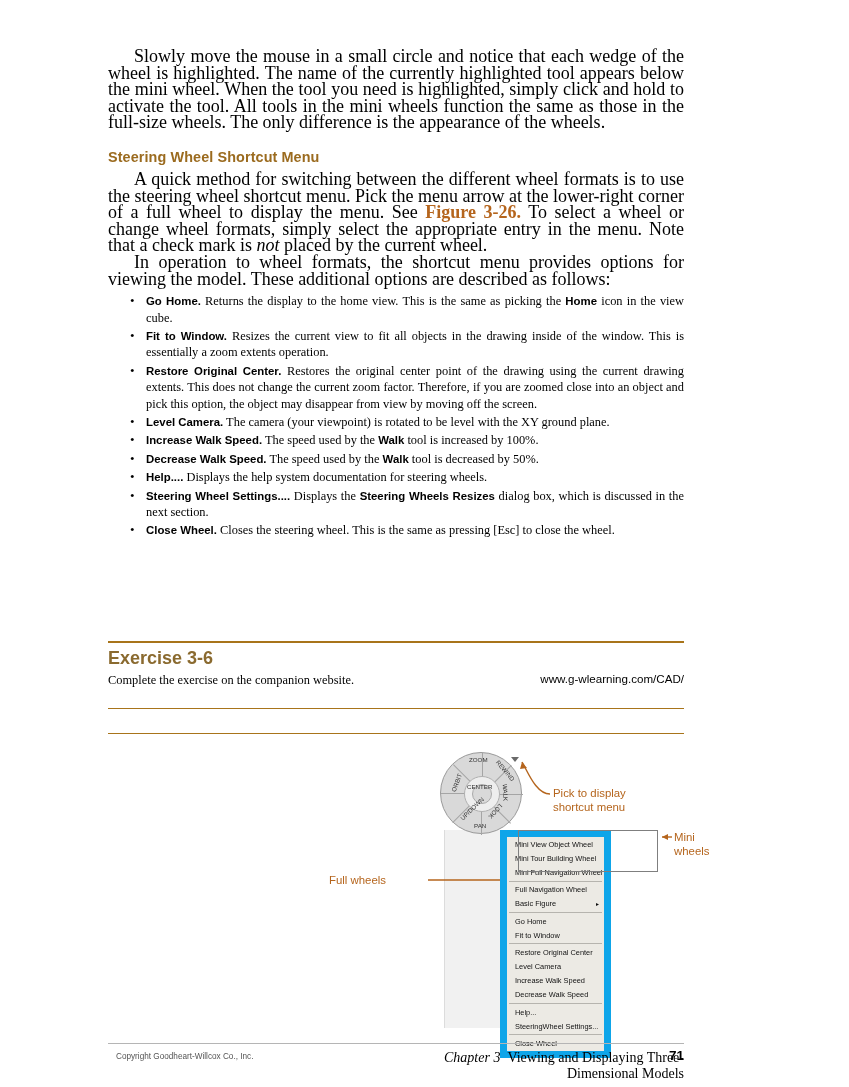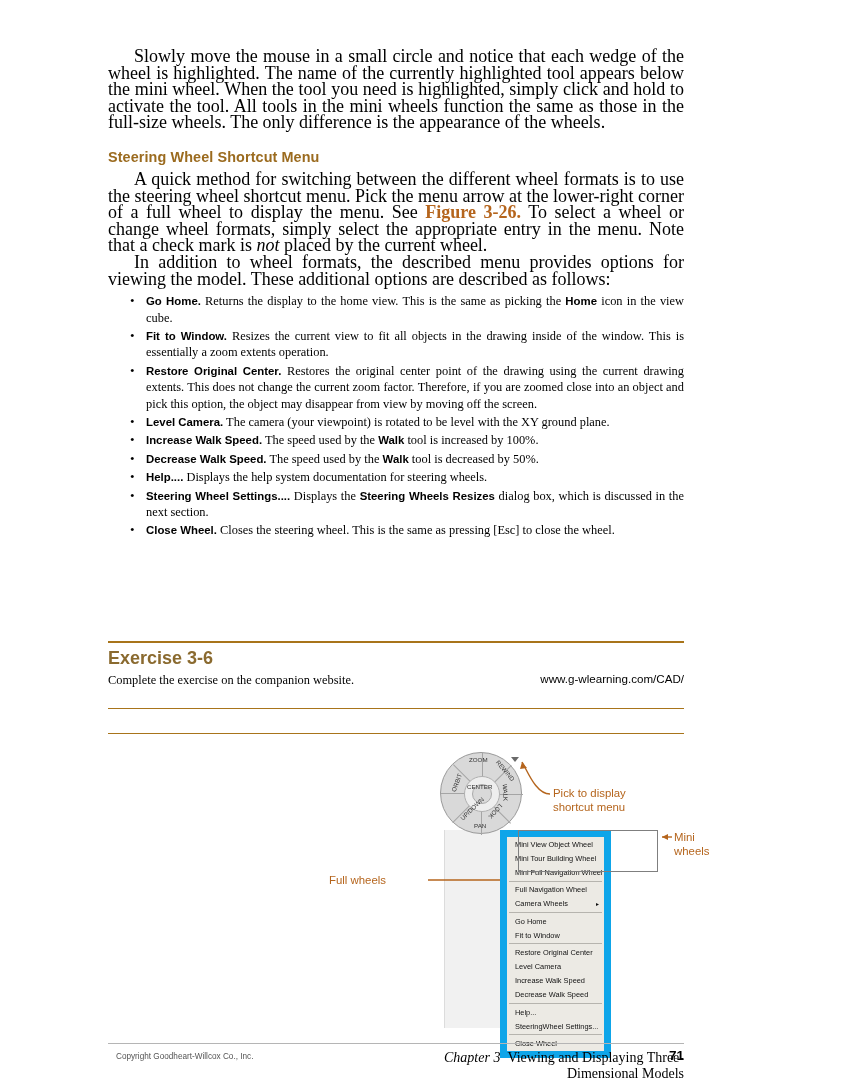--- a/index.html
+++ b/index.html
@@ -244,21 +244,21 @@
 <div class="page">
 
   <div class="content">
 
     <p class="body">Slowly move the mouse in a small circle and notice that each wedge of the wheel is highlighted. The name of the currently highlighted tool appears below the mini wheel. When the tool you need is highlighted, simply click and hold to activate the tool. All tools in the mini wheels function the same as those in the full-size wheels. The only difference is the appearance of the wheels.</p>
 
     <h2 class="sect">Steering Wheel Shortcut Menu</h2>
 
     <p class="body"><span>A quick method for switching between the different wheel formats is to use the steering wheel shortcut menu. Pick the menu arrow at the lower-right corner of a full wheel to display the menu. See </span><span class="figref">Figure 3-26.</span><span> To select a wheel or change wheel formats, simply select the appropriate entry in the menu. Note that a check mark is </span><span class="ital">not</span><span> placed by the current wheel.</span></p>
 
-    <p class="body cont">In addition to wheel formats, the described menu provides options for viewing the model. These additional options are described as follows:</p>
+    <p class="body cont">In operation to wheel formats, the shortcut menu provides options for viewing the model. These additional options are described as follows:</p>
 
     <ul class="bullets">
       <li><span class="dot">•</span><span class="sans-b">Go Home.</span><span> Returns the display to the home view. This is the same as picking the </span><span class="sans-b">Home</span><span> icon in the view cube.</span></li>
       <li><span class="dot">•</span><span class="sans-b">Fit to Window.</span><span> Resizes the current view to fit all objects in the drawing inside of the window. This is essentially a zoom extents operation.</span></li>
       <li><span class="dot">•</span><span class="sans-b">Restore Original Center.</span><span> Restores the original center point of the drawing using the current drawing extents. This does not change the current zoom factor. Therefore, if you are zoomed close into an object and pick this option, the object may disappear from view by moving off the screen.</span></li>
       <li><span class="dot">•</span><span class="sans-b">Level Camera.</span><span> The camera (your viewpoint) is rotated to be level with the XY ground plane.</span></li>
       <li><span class="dot">•</span><span class="sans-b">Increase Walk Speed.</span><span> The speed used by the </span><span class="sans-b">Walk</span><span> tool is increased by 100%.</span></li>
       <li><span class="dot">•</span><span class="sans-b">Decrease Walk Speed.</span><span> The speed used by the </span><span class="sans-b">Walk</span><span> tool is decreased by 50%.</span></li>
       <li><span class="dot">•</span><span class="sans-b">Help....</span><span> Displays the help system documentation for steering wheels.</span></li>
       <li><span class="dot">•</span><span class="sans-b">Steering Wheel Settings....</span><span> Displays the </span><span class="sans-b">Steering Wheels Resizes</span><span> dialog box, which is discussed in the next section.</span></li>
@@ -323,21 +323,21 @@
       <div class="callout" style="left:217px; top:44px; width:100px;">Pick to display shortcut menu</div>
       <div class="callout" style="left:338px; top:88px;">Mini wheels</div>
       <div class="callout" style="left:-7px; top:131px;">Full wheels</div>
 
       <div class="menu">
         <div class="mi">Mini View Object Wheel</div>
         <div class="mi">Mini Tour Building Wheel</div>
         <div class="mi">Mini Full Navigation Wheel</div>
         <div class="sep"></div>
         <div class="mi">Full Navigation Wheel</div>
-        <div class="mi"><span>Camera Wheels</span><span class="chev">▸</span></div>
+        <div class="mi"><span>Basic Figure</span><span class="chev">▸</span></div>
         <div class="sep"></div>
         <div class="mi">Go Home</div>
         <div class="mi">Fit to Window</div>
         <div class="sep"></div>
         <div class="mi">Restore Original Center</div>
         <div class="mi">Level Camera</div>
         <div class="mi">Increase Walk Speed</div>
         <div class="mi">Decrease Walk Speed</div>
         <div class="sep"></div>
         <div class="mi">Help...</div>

